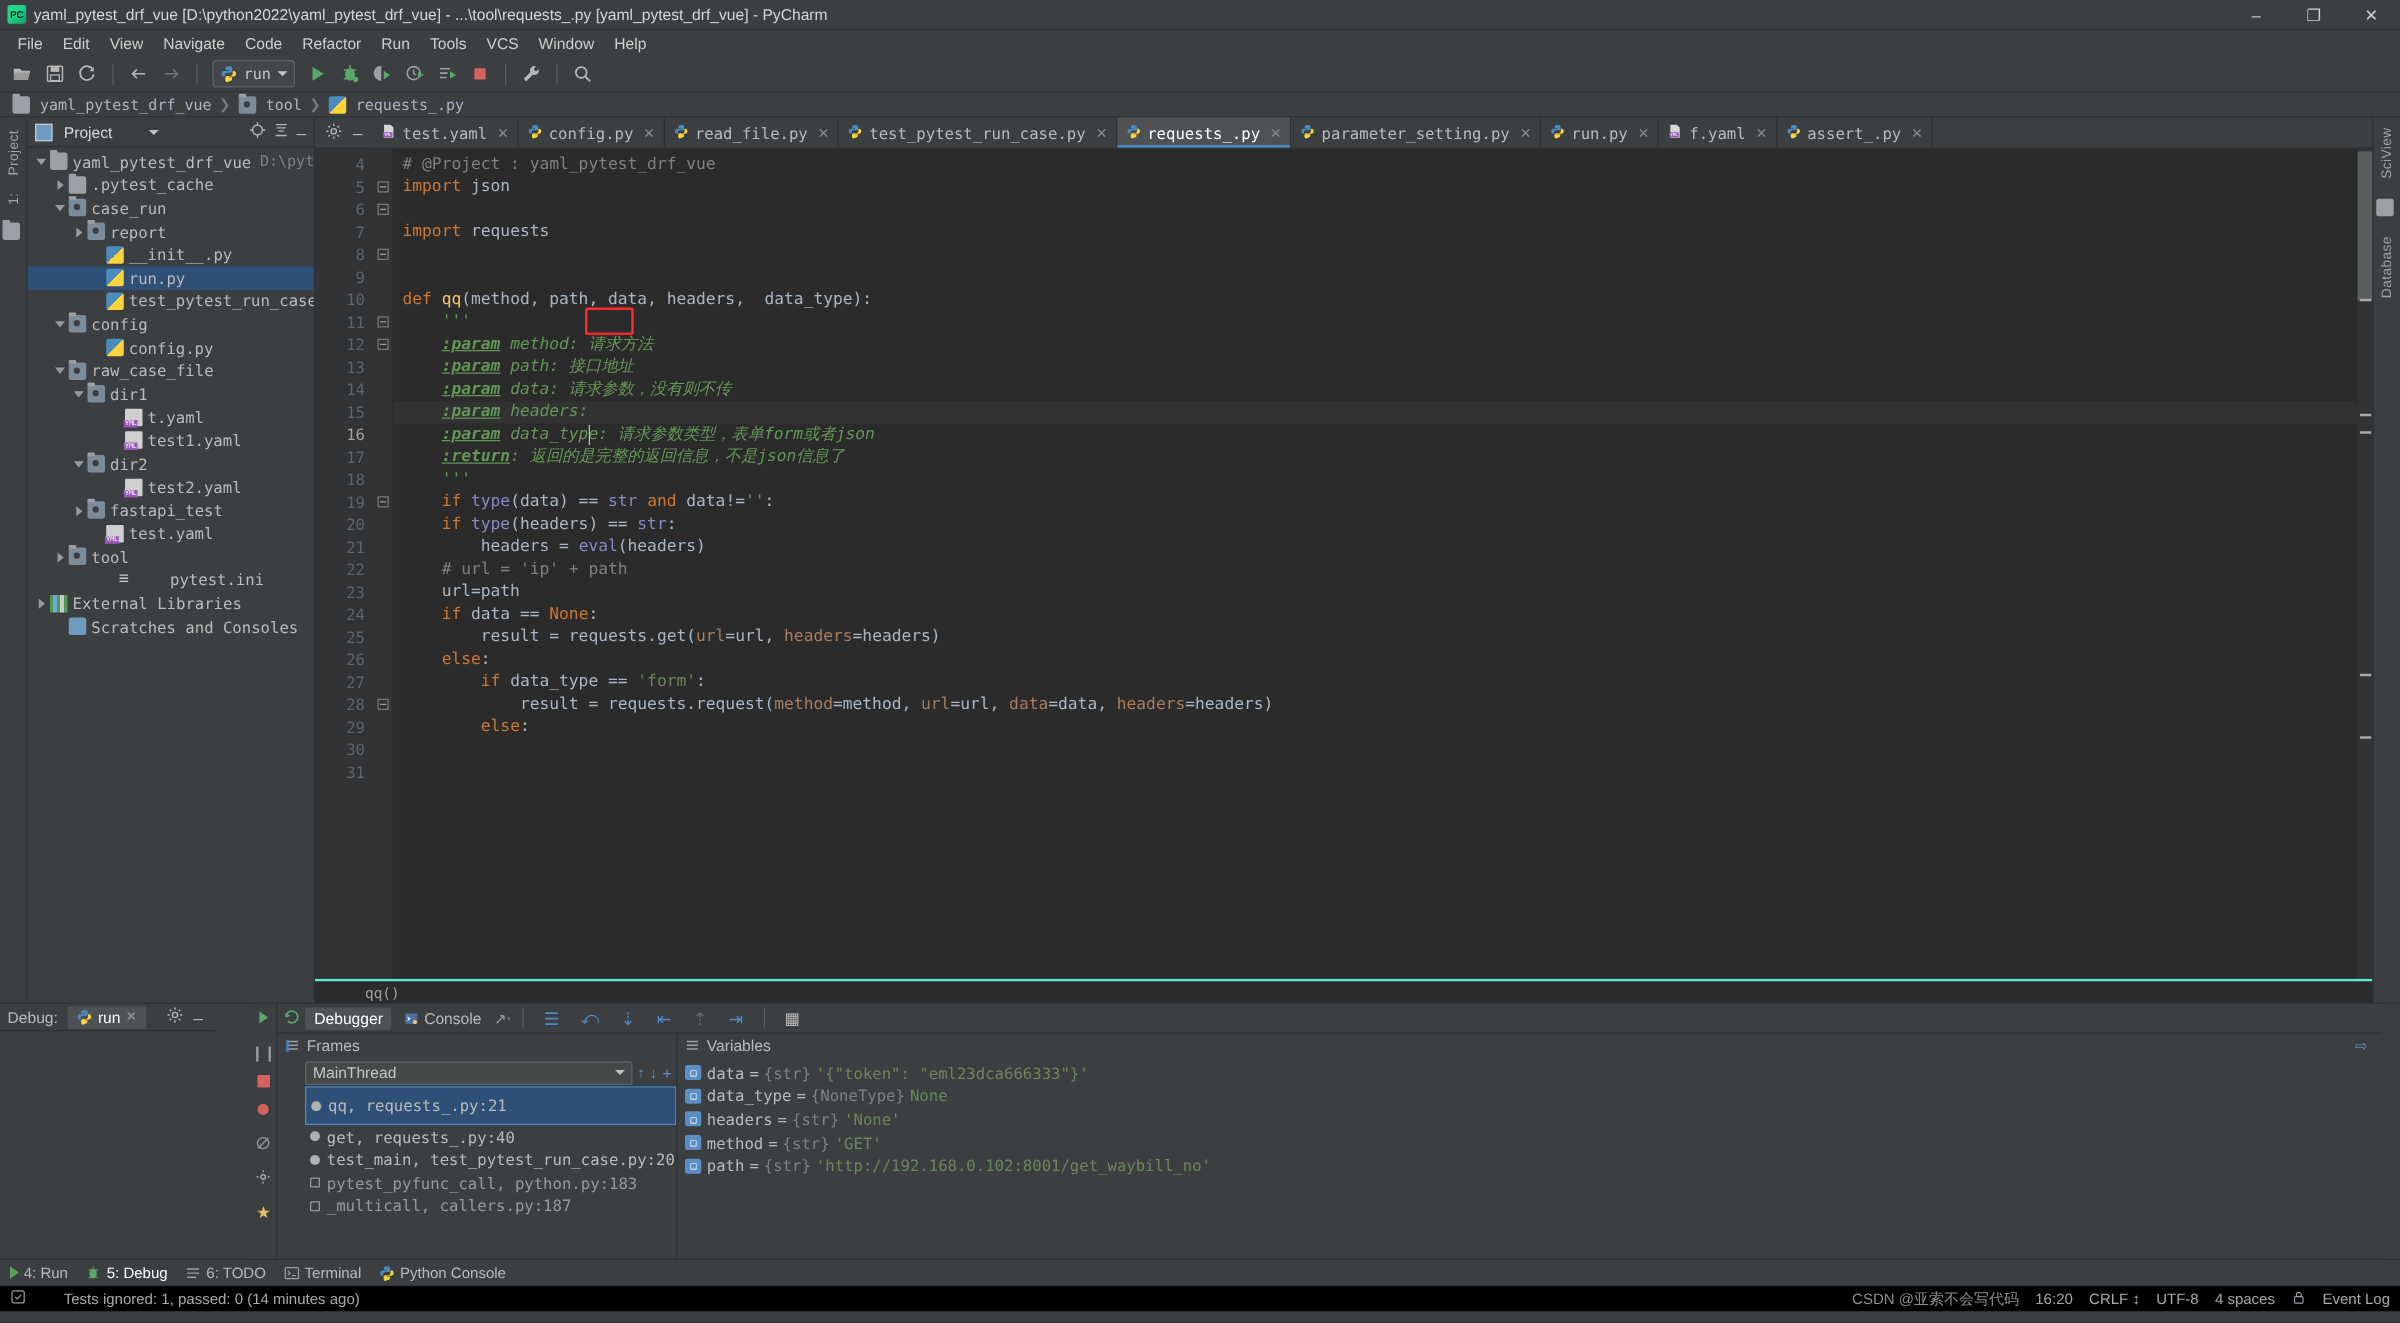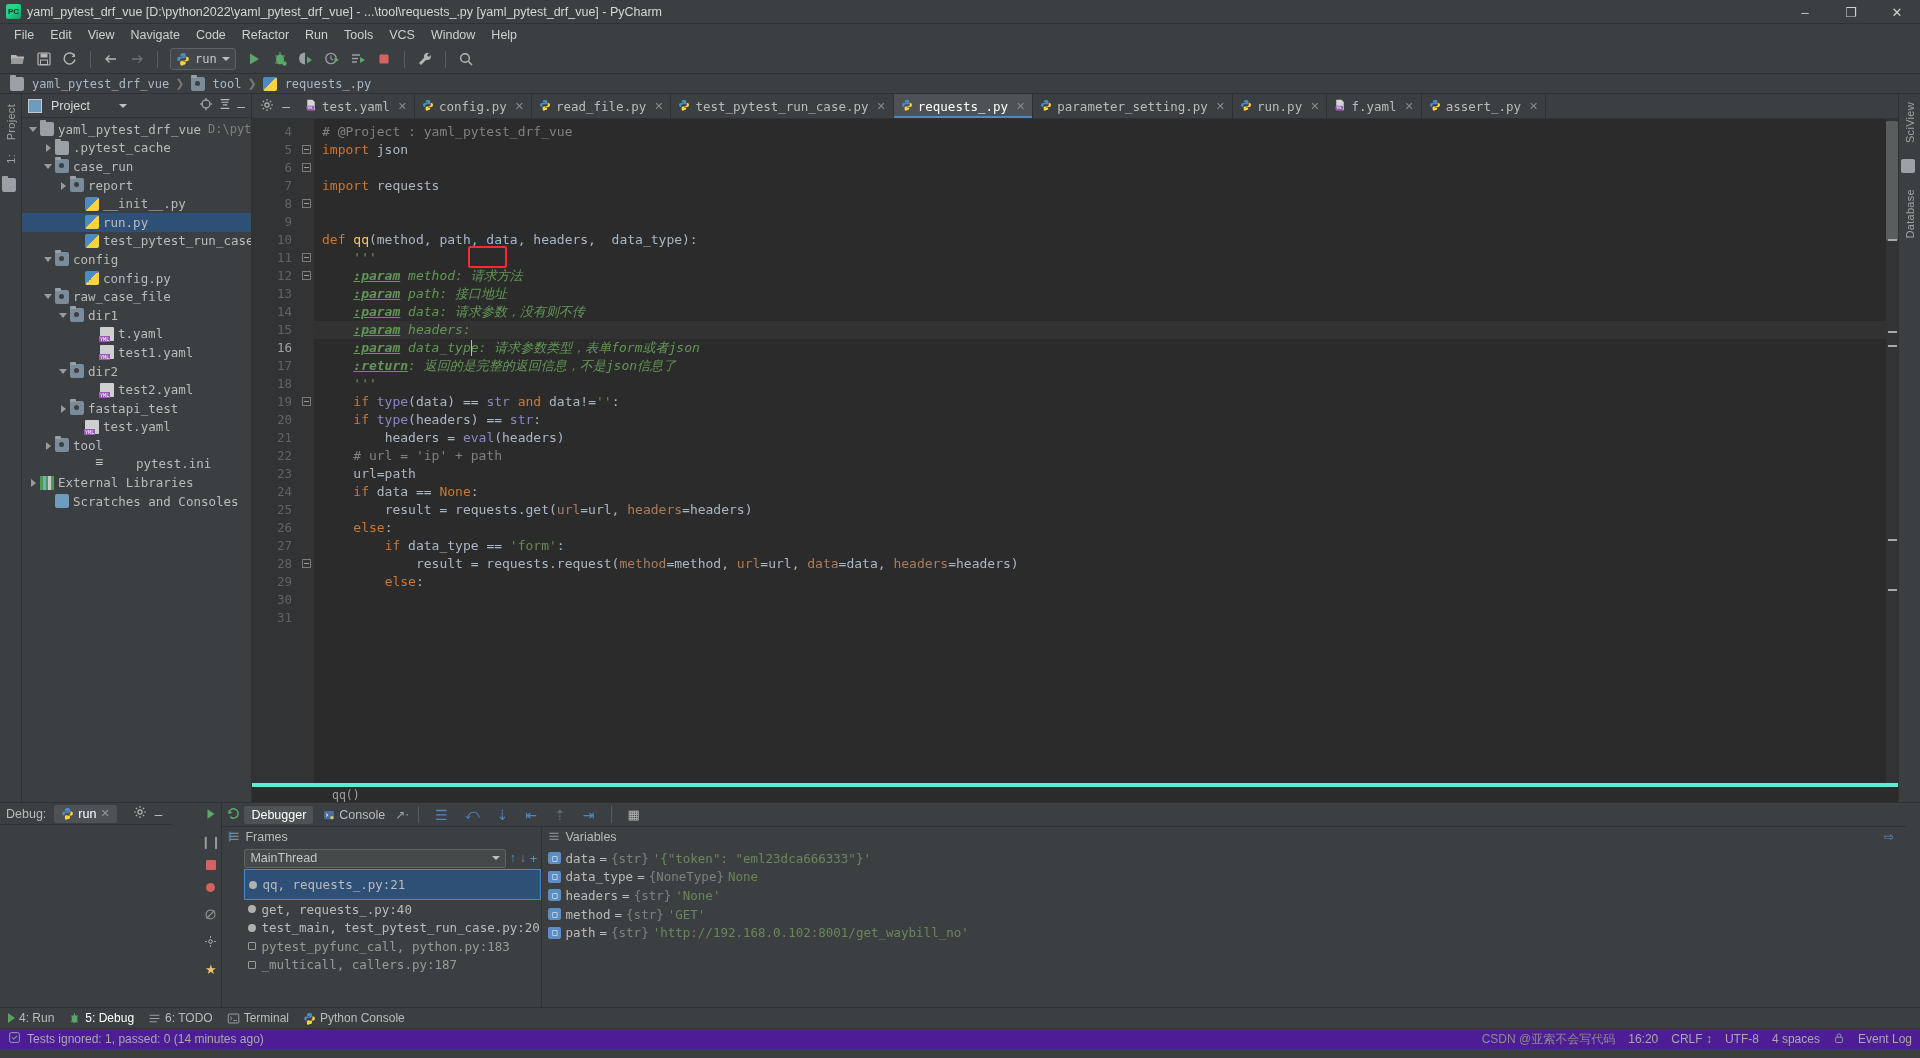--- a/index.html
+++ b/index.html
@@ -114,21 +114,21 @@
   .bi{color:#8888c6;}
   .kwarg{color:#aa7d5c;}
   .plain{color:#a9b7c6;}
   #redbox{position:absolute;border:2px solid #ff2b2b;border-radius:2px;pointer-events:none;}
   #caretline{position:absolute;width:1px;background:#bbbbbb;}
   #rightgutter{width:12px;background:#313335;flex:none;position:relative;}
   #rightgutter .mark{position:absolute;right:1px;width:9px;height:2px;background:#a9a9a9;}
   #scrollthumb{position:absolute;right:0;top:2px;width:12px;height:120px;background:#5a5d5e;border-radius:2px;}
   #rightstrip{width:22px;background:#3c3f41;border-left:1px solid #2f3133;display:flex;flex-direction:column;align-items:center;padding-top:8px;gap:16px;}
 
-  #bottombreadcrumb{height:19px;background:#2b2b2b;border-top:4px solid #5eead4;display:flex;align-items:center;padding-left:80px;font-size:11.5px;color:#a0a0a0;font-family:"DejaVu Sans Mono",monospace;}
+  #bottombreadcrumb{height:19px;background:#2b2b2b;border-top:2px solid #5eead4;display:flex;align-items:center;padding-left:40px;font-size:11.5px;color:#a0a0a0;font-family:"DejaVu Sans Mono",monospace;}
 
   
   #debugwin{height:205px;background:#3c3f41;display:flex;border-top:1px solid #2f3133;gap:28px;}
   #debughdr{height:22px;display:flex;align-items:center;gap:8px;padding:0 6px;border-bottom:1px solid #2f3133;}
   #debughdr .lbl{font-size:12.5px;color:#bbbbbb;}
   #debugtab{display:flex;align-items:center;gap:4px;background:#4e5254;padding:2px 7px;border-radius:2px;font-size:12.5px;color:#ffffff;}
   #debugbody{flex:1;display:flex;min-height:0;}
   #dbgleftbar{width:22px;background:#3c3f41;display:flex;flex-direction:column;align-items:center;padding-top:4px;gap:11px;border-right:1px solid #2f3133;}
   #dbgmain{flex:1;display:flex;flex-direction:column;min-width:0;}
   #dbgtoolrow{height:24px;display:flex;align-items:center;gap:3px;padding:0 4px;border-bottom:1px solid #2f3133;}
@@ -152,21 +152,21 @@
         display:flex;align-items:center;justify-content:center;font-family:"DejaVu Sans Mono",monospace;}
   .vname{color:#bbbbbb;}
   .veq{color:#bbbbbb;}
   .vtype{color:#808080;}
   .vval{color:#6a8759;}
   #dbgrightedge{width:14px;background:#3c3f41;display:flex;flex-direction:column;align-items:center;padding-top:4px;}
 
   
   #toolstrip{height:21px;background:#3c3f41;display:flex;align-items:center;gap:14px;padding:0 8px;border-top:1px solid #2f3133;}
   .tool-item{display:flex;align-items:center;gap:4px;font-size:12px;color:#bbbbbb;}
-  #statusbar{height:21px;background:#4c1d95;display:flex;align-items:center;padding:0 8px;font-size:12px;color:#a9a9a9;border-top:1px solid #2f3133;}
+  #statusbar{height:21px;background:#000000;display:flex;align-items:center;padding:0 8px;font-size:12px;color:#a9a9a9;border-top:1px solid #2f3133;gap:24px;}
   #statusbar .right{margin-left:auto;display:flex;align-items:center;gap:13px;}
   .wm{color:#8c8c8c;font-size:12px;}
   .greenarrow{width:0;height:0;border-left:7px solid #5ca05c;border-top:5px solid transparent;border-bottom:5px solid transparent;}
   .redsq{width:10px;height:10px;background:#d4625e;border-radius:1px;}
 </style>
 </head>
 <body>
 
 <div id="titlebar">
   <div class="pclogo">

